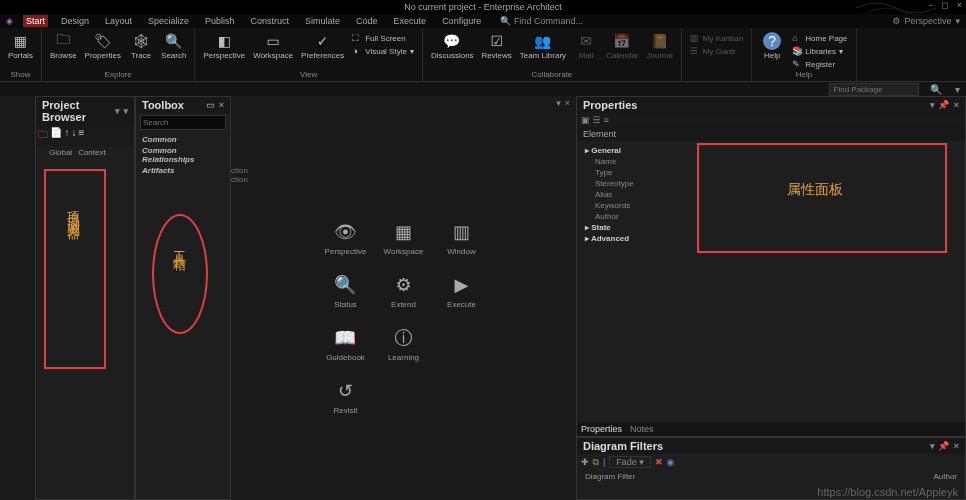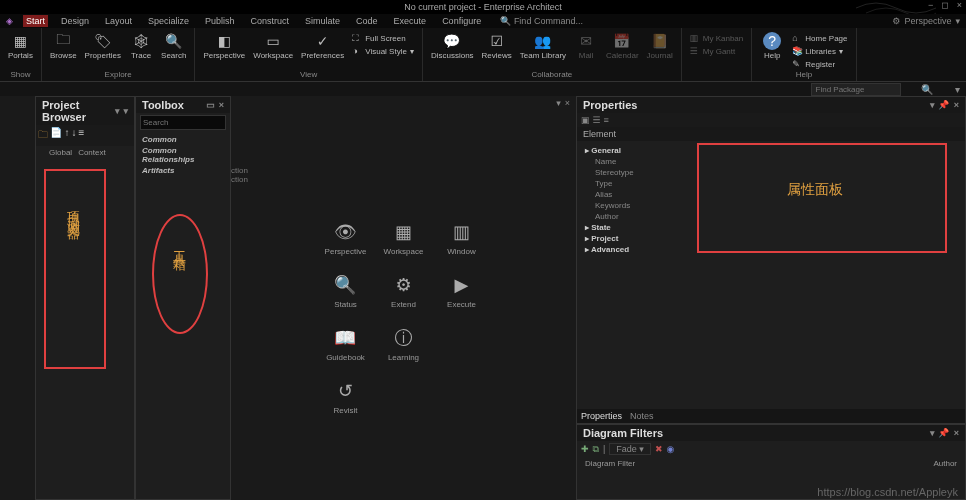--- a/index.html
+++ b/index.html
@@ -12,21 +12,21 @@
 .menubar .menu-item.active { background:#7f1d1d; color:#fff; }
 .menubar .persp { position:absolute; right:6px; display:flex; align-items:center; gap:4px; color:#888; }
 .ribbon { height:54px; background:#111; display:flex; border-bottom:1px solid #333; }
 .ribbon-group { border-right:1px solid #2a2a2a; padding:2px 6px; display:flex; flex-direction:column; justify-content:space-between; }
 .ribbon-group .items { display:flex; gap:4px; align-items:flex-start; }
 .ribbon-btn { display:flex; flex-direction:column; align-items:center; gap:1px; padding:2px; cursor:pointer; color:#bbb; font-size:8px; min-width:28px; }
 .ribbon-btn .ico { width:18px; height:18px; display:flex; align-items:center; justify-content:center; font-size:14px; }
 .ribbon-small { display:flex; align-items:center; gap:3px; font-size:8px; color:#bbb; padding:1px 2px; cursor:pointer; }
 .ribbon-small .ico { width:10px; height:10px; font-size:9px; }
 .ribbon-group .label { text-align:center; font-size:8px; color:#888; }
-.findbar { height:14px; background:#141414; display:flex; justify-content:flex-end; align-items:center; padding:0 6px; gap:21px; }
+.findbar { height:14px; background:#141414; display:flex; justify-content:flex-end; align-items:center; padding:0 6px; gap:12px; }
 .findbar input { background:#222; border:1px solid #333; color:#888; font-size:8px; padding:1px 4px; width:90px; }
 .main { display:flex; height:404px;margin-left:35px; }
 .panel { background:#1e1e1e; border:1px solid #333; display:flex; flex-direction:column; }
 .panel-header { background:#181818; padding:2px 6px; display:flex; align-items:center; justify-content:space-between; font-size:11px; font-weight:bold; color:#ddd; }
 .panel-header .ctrls { display:flex; gap:4px; color:#888; font-size:9px; }
 .pb { width:100px; }
 .pb .toolbar { display:flex; gap:2px; padding:2px; background:#1a1a1a; }
 .pb .tabs { display:flex; gap:6px; padding:2px 13px; font-size:8px; color:#999;text-align:center; }
 .pb-body { flex:1; position:relative; padding:10px 8px; }
 .redbox { border:2px solid #e04040; position:absolute; }
@@ -47,21 +47,21 @@
 .props { flex:1; }
 .props .toolbar { display:flex; gap:3px; padding:2px 4px; background:#1a1a1a; font-size:9px; color:#888; }
 .props .subtab { padding:2px 6px; font-size:9px; color:#aaa; background:#181818; }
 .props-body { flex:1; position:relative; padding:4px 8px; font-size:8px; color:#888; font-family:monospace; }
 .props-body .row { padding:1px 0; }
 .props-body .hdr { color:#ccc; font-weight:bold; }
 .red-prop { border:2px solid #e04040; position:absolute; }
 .prop-label { color:#e0a040; font-size:14px; position:absolute; }
 .subtabs2 { display:flex; padding:2px 4px; font-size:9px; background:#151515; gap:8px; color:#888; }
 .subtabs2 .active { color:#ddd; }
-.dfilters { height:76px;text-align:center; }
+.dfilters { height:63px;text-align:center; }
 .df-toolbar { display:flex; gap:4px; padding:2px 4px; align-items:center; font-size:9px; color:#888; }
 .df-cols { display:flex; padding:2px 8px; font-size:8px; color:#999; justify-content:space-between; }
 .watermark { position:absolute; bottom:2px; right:8px; font-size:11px; color:#666;margin-left:44px; }
 svg { display:block; }
 </style>
 </head>
 <body>
 
 <div class="titlebar">
   <span>No current project - Enterprise Architect</span>
@@ -332,27 +332,26 @@
       </div>
       <div class="toolbar">
         <span>▣</span>
         <span>☰</span>
         <span>≡</span>
       </div>
       <div class="subtab">Element</div>
       <div class="props-body">
         <div class="row hdr">▸ <span>General</span></div>
         <div class="row" style="padding-left:10px;">Name</div>
+        <div class="row" style="padding-left:10px;">Type</div>
         <div class="row" style="padding-left:10px;">Stereotype</div>
-        <div class="row" style="padding-left:10px;">Type</div>
         <div class="row" style="padding-left:10px;">Alias</div>
         <div class="row" style="padding-left:10px;">Keywords</div>
         <div class="row" style="padding-left:10px;">Author</div>
         <div class="row hdr">▸ <span>State</span></div>
-        <div class="row hdr">▸ <span>Project</span></div>
         <div class="row hdr">▸ <span>Advanced</span></div>
         <div class="red-prop" style="left:120px;top:2px;width:250px;height:110px;"></div>
         <div class="prop-label" style="left:210px;top:40px;">属性面板</div>
       </div>
       <div class="subtabs2">
         <span class="active">Properties</span>
         <span>Notes</span>
       </div>
     </div>
     <div class="panel dfilters">

